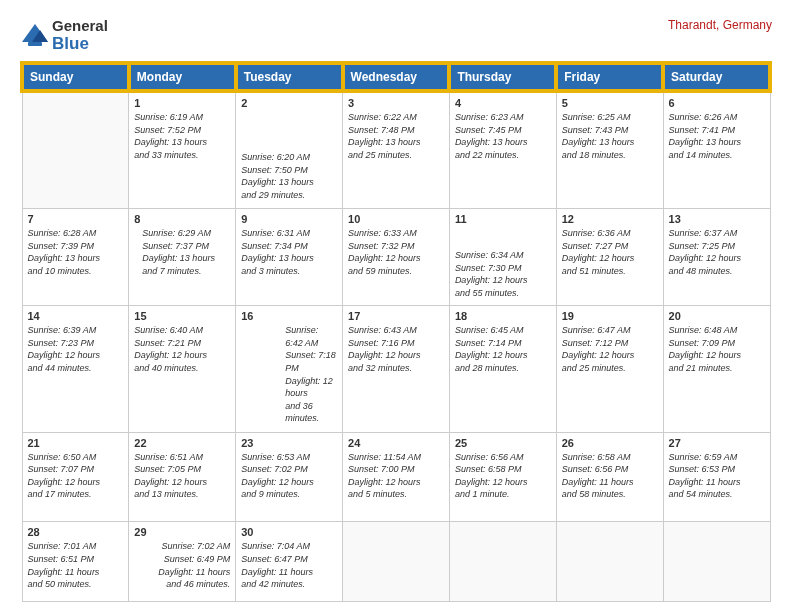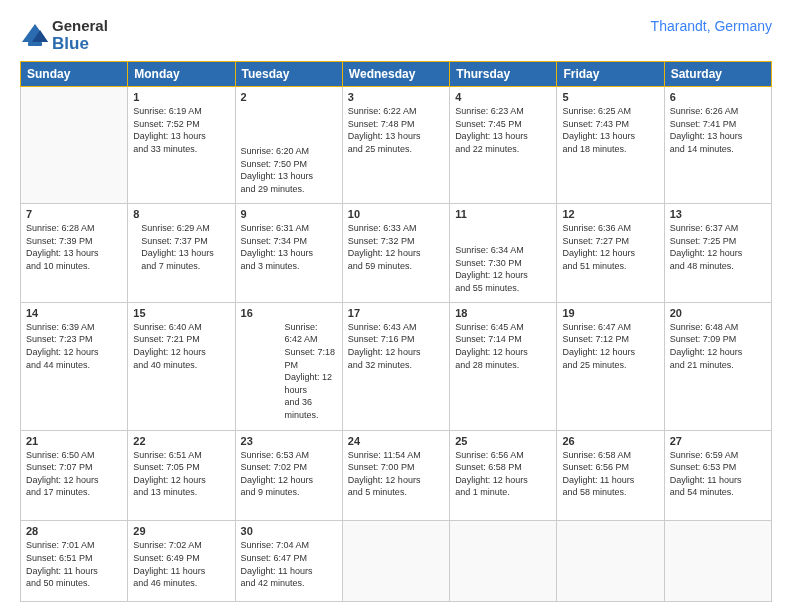--- a/index.html
+++ b/index.html
@@ -51,58 +51,59 @@
     .title-block {
       text-align: right;
     }
     .month-title {
       font-size: 28px;
       font-weight: bold;
       color: #333;
       line-height: 1.1;
     }
     .location {
-      font-size: 14px;
-      color: #3b82f6;
+      font-size: 12px;
+      color: #b91c1c;
     }
     .calendar {
       flex: 1;
       border: 1px solid #ccc;
       border-collapse: collapse;
       width: 100%;
       table-layout: fixed;
     }
     .calendar th {
       background: #2b6cb0;
       color: #fff;
       text-align: left;
       padding: 5px 6px;
       font-size: 12px;
       font-weight: bold;
-      border: 1px solid #eab308;
+      border: 4px solid #eab308;
     }
     .calendar td {
       border: 1px solid #ccc;
       vertical-align: top;
       padding: 4px 5px;
       font-size: 9.5px;
       color: #333;
       height: 88px;
     }
     .day-num {
       font-size: 11px;
       font-weight: bold;
       color: #333;
       display: block;
       margin-bottom: 2px;
     }
     .day-info {
       font-size: 9px;
       color: #333;
       line-height: 1.4;
+      font-style: italic;
     }
     .empty-cell {
       background: #f9f9f9;
     }
     .week-row td {
       height: 88px;
     }
     .last-row td {
       height: 78px;
     }
@@ -342,21 +343,21 @@
         <tr class="last-row">
           <td>
             <span class="day-num">28</span>
             <div class="day-info" style="white-space: pre-line;">Sunrise: 7:01 AM
 Sunset: 6:51 PM
 Daylight: 11 hours
 and 50 minutes.</div>
           </td>
           <td>
             <span class="day-num">29</span>
-            <div class="day-info" style="white-space: pre-line;">Sunrise: 7:02 AM
+            <div class="day-info" style="white-space: pre-line; text-align: right;">Sunrise: 7:02 AM
 Sunset: 6:49 PM
 Daylight: 11 hours
 and 46 minutes.</div>
           </td>
           <td>
             <span class="day-num">30</span>
             <div class="day-info" style="white-space: pre-line;">Sunrise: 7:04 AM
 Sunset: 6:47 PM
 Daylight: 11 hours
 and 42 minutes.</div>

